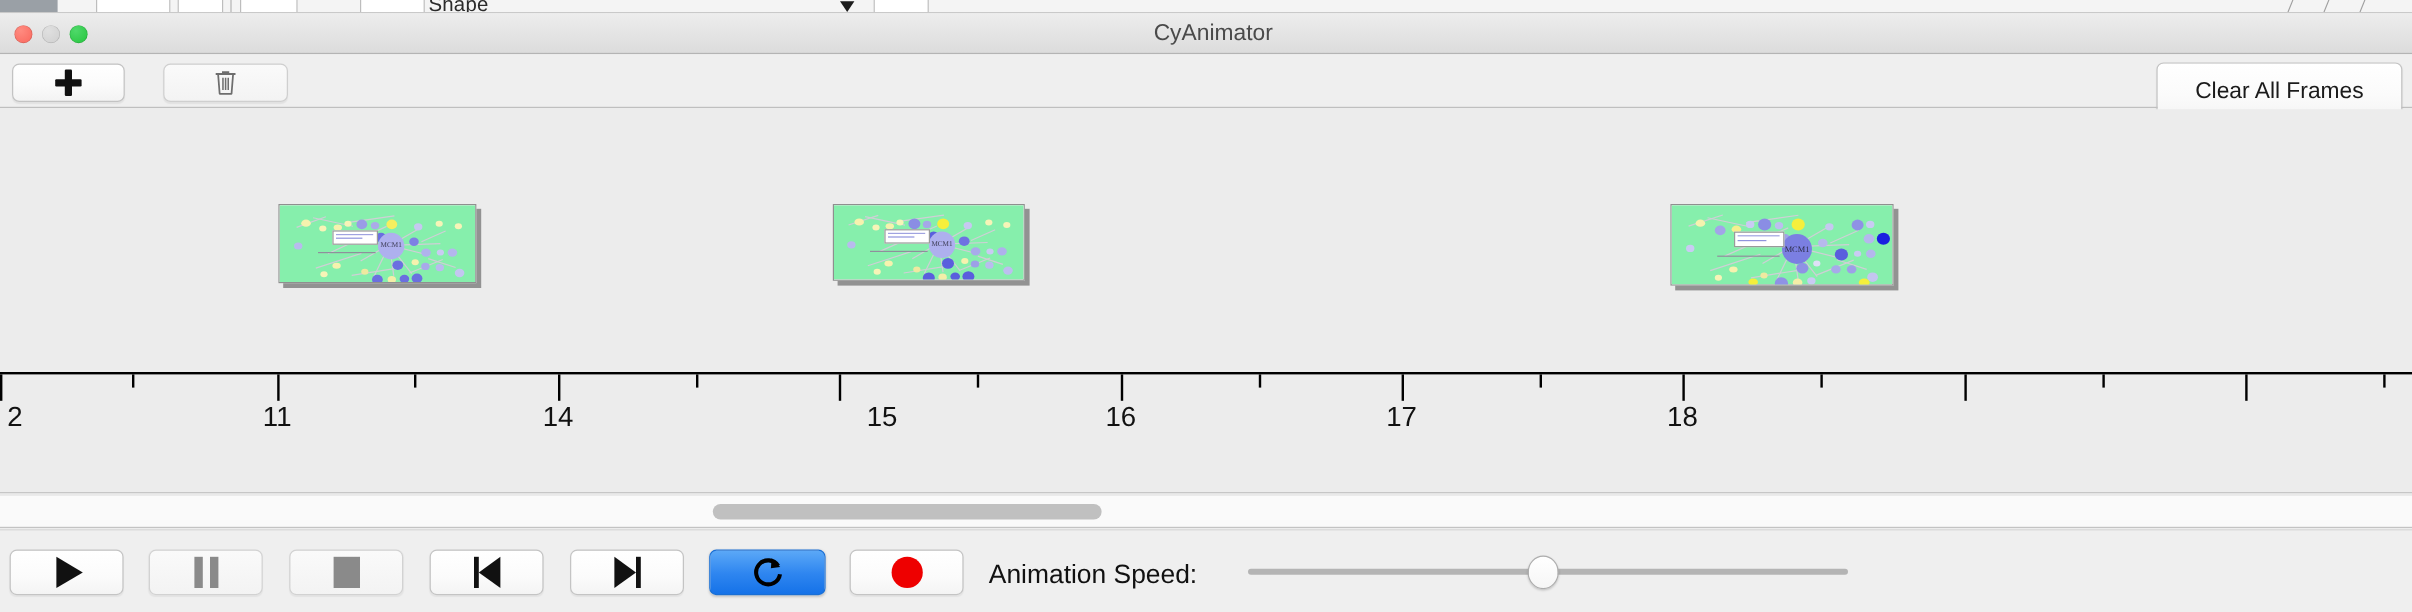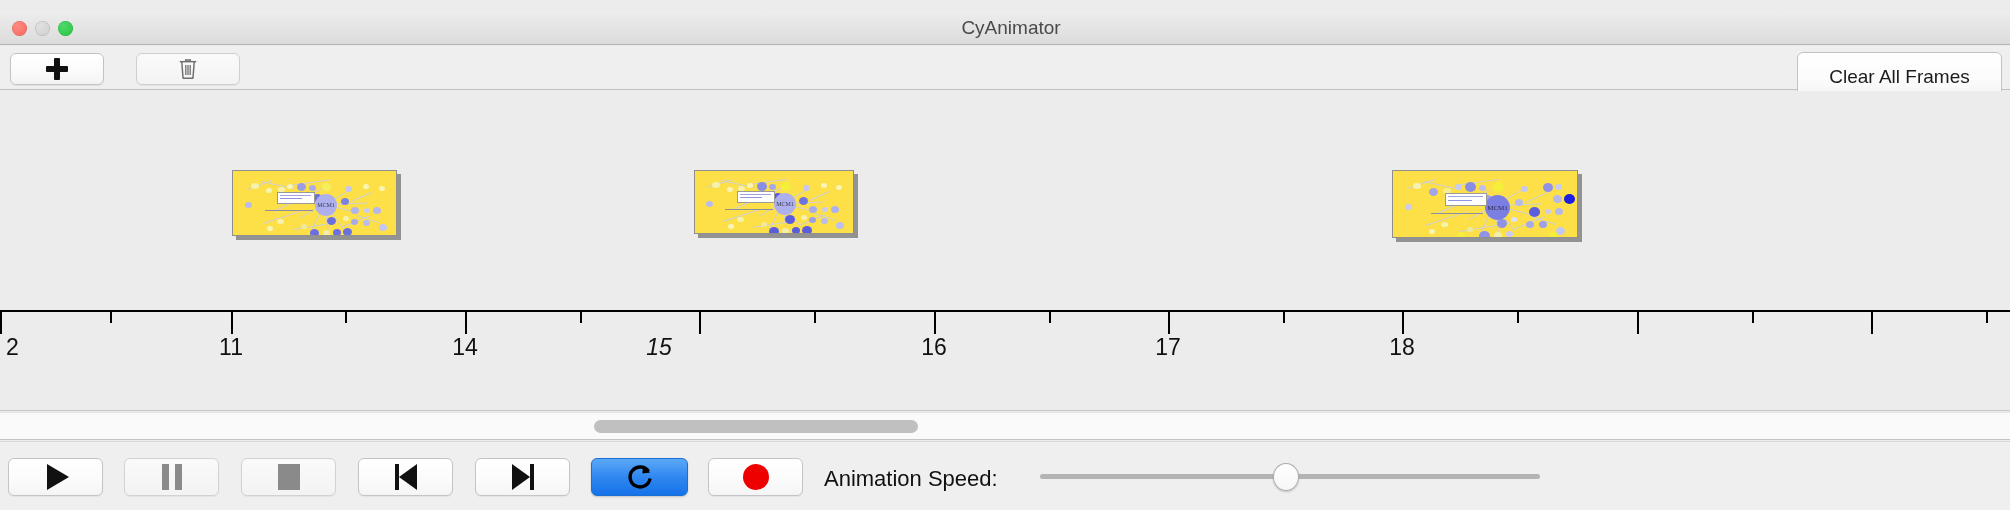--- a/index.html
+++ b/index.html
@@ -116,21 +116,21 @@
     overflow: hidden;
   }
 
   .frame {
     position: absolute;
     background: #ffffff;
     border: 1px solid #8f8f8f;
     box-shadow: 4px 4px 0 0 rgba(120,120,120,.78);
     overflow: hidden;
   }
-  .frame-inner { position: absolute; inset: 0; background: #fde047; }
+  .frame-inner { position: absolute; inset: 0; background: #86efac; }
 
   .node { position: absolute; border-radius: 50%; }
   .edge { position: absolute; background: #cfcfd6; height: 1px; transform-origin: 0 0; }
   .hub {
     position: absolute; border-radius: 50%;
     background: #aeb0ee; display: flex; align-items: center; justify-content: center;
     color: #3a3a52; font-family: "Liberation Serif", serif;
   }
   .tipbox {
     position: absolute; background: #ffffff; border: 1px solid #9a9a9a;
@@ -234,20 +234,34 @@
     border: 1px solid #adadad;
     box-shadow: 0 1px 2px rgba(0,0,0,.2);
     top: 21px;
   }
 </style>
 </head>
 <body>
 
 <div id="app">
 
+  <div class="bg-strip">
+    <div class="bg-chip" style="left:0;width:48px;"></div>
+    <div class="bg-light" style="left:80px;width:62px;"></div>
+    <div class="bg-light" style="left:148px;width:38px;"></div>
+    <div class="bg-tick" style="left:192px;"></div>
+    <div class="bg-light" style="left:200px;width:48px;"></div>
+    <div class="bg-light" style="left:300px;width:54px;"></div>
+    <span class="bg-word" style="left:357px;">Shape</span>
+    <div class="bg-arrow" style="left:700px;"></div>
+    <div class="bg-light" style="left:728px;width:46px;"></div>
+    <div class="bg-slash" style="left:1908px;"></div>
+    <div class="bg-slash" style="left:1938px;"></div>
+    <div class="bg-slash" style="left:1968px;"></div>
+  </div>
 
   <div class="titlebar">
     <div class="traffic" style="left:12px;">
       <span class="dot close"></span>
       <span class="dot min"></span>
       <span class="dot zoom"></span>
     </div>
     <div class="window-title">CyAnimator</div>
   </div>
 
@@ -465,21 +479,21 @@
     <div class="tick minor" style="left:814px; top:221px;"></div>
     <div class="tick minor" style="left:1049px;top:221px;"></div>
     <div class="tick minor" style="left:1283px;top:221px;"></div>
     <div class="tick minor" style="left:1517px;top:221px;"></div>
     <div class="tick minor" style="left:1752px;top:221px;"></div>
     <div class="tick minor" style="left:1986px;top:221px;"></div>
 
     <div class="tick-label" style="left:6px;   top:243px; transform:none;">2</div>
     <div class="tick-label" style="left:231px; top:243px;">11</div>
     <div class="tick-label" style="left:465px; top:243px;">14</div>
-    <div class="tick-label" style="left:659px; top:243px;font-style:italic;">15</div>
+    <div class="tick-label" style="left:735px; top:243px;">15</div>
     <div class="tick-label" style="left:934px; top:243px;">16</div>
     <div class="tick-label" style="left:1168px;top:243px;">17</div>
     <div class="tick-label" style="left:1402px;top:243px;">18</div>
 
   </div>
 
   <div class="hscroll">
     <div class="hscroll-thumb" style="left:594px;width:324px;"></div>
   </div>
 

